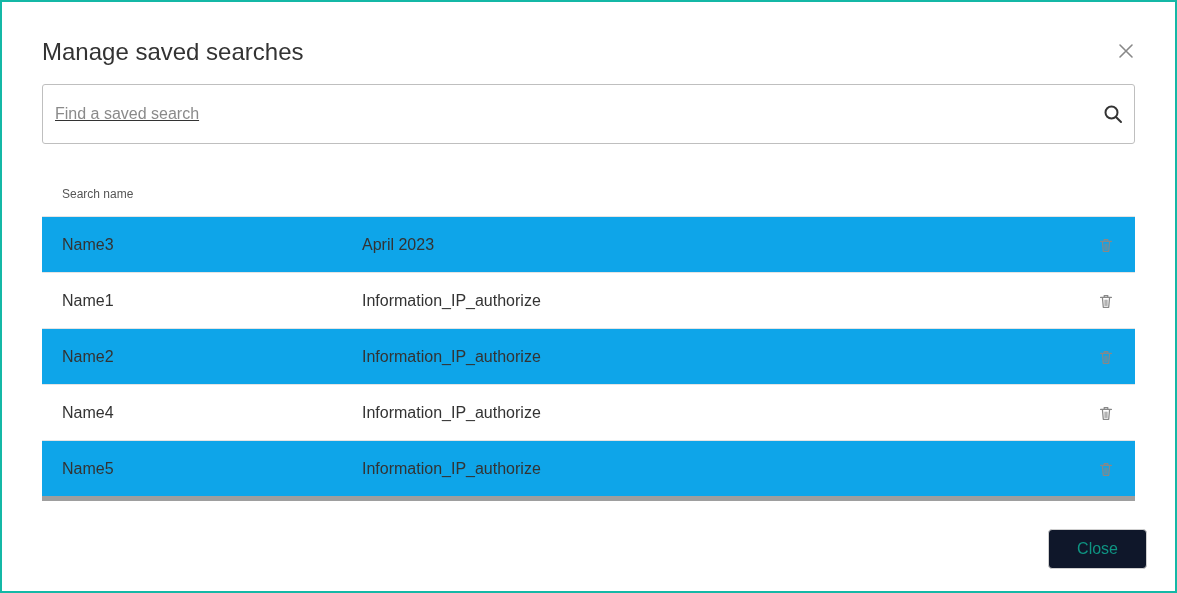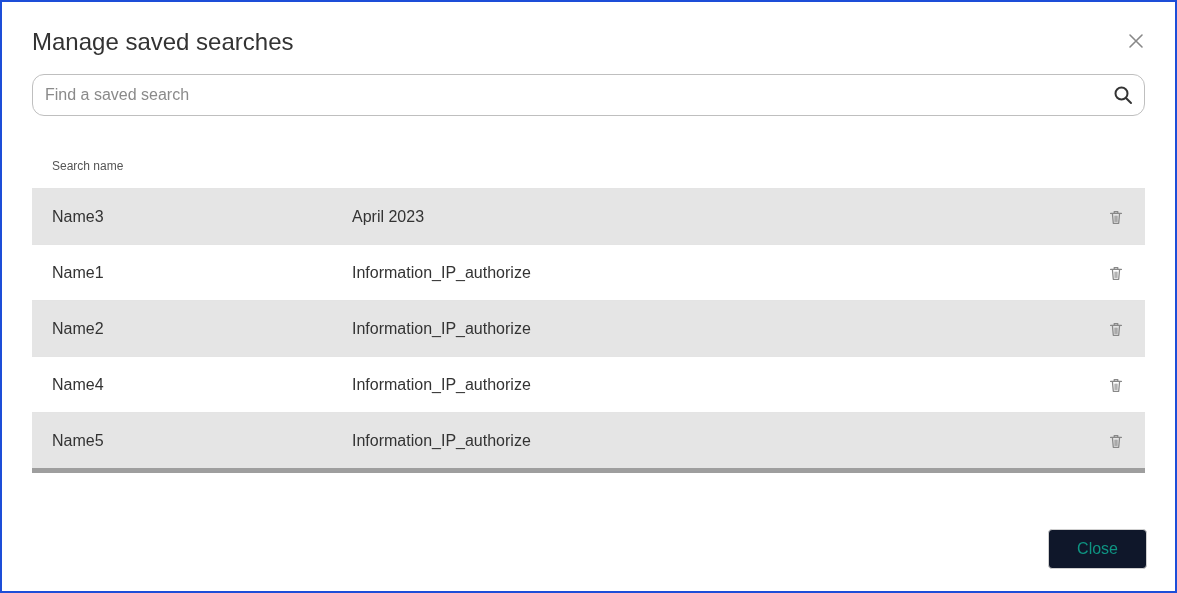--- a/index.html
+++ b/index.html
@@ -7,26 +7,26 @@
   body {
     font-family: "Segoe UI", Arial, sans-serif;
     color: #333;
     background: #fff;
     width: 1177px;
     height: 593px;
   }
   .dialog {
     width: 1177px;
     height: 593px;
-    border: 2px solid #1d4ed8;
+    border: 2px solid #14b8a6;
     background: #fff;
     position: relative;
     display: flex;
     flex-direction: column;
-    padding: 2px;
+    padding: 12px;
   }
   .dialog-inner {
     padding: 24px 28px 0 28px;
     display: flex;
     flex-direction: column;
     flex: 1;
   }
   .header-row {
     display: flex;
     align-items: flex-start;
@@ -49,26 +49,27 @@
     margin-top: 4px;
   }
   .close-x svg { display: block; }
 
   .search-wrap {
     position: relative;
     margin-bottom: 28px;
   }
   .search-input {
     width: 100%;
-    height: 42px;
+    height: 60px;
     border: 1px solid #bfbfbf;
-    border-radius: 12px;
+    border-radius: 3px;
     padding: 0 44px 0 12px;
     font-size: 16px;
     color: #333;
+    text-decoration: underline;
   }
   .search-input::placeholder { color: #8a8a8a; }
   .search-icon {
     position: absolute;
     right: 12px;
     top: 50%;
     transform: translateY(-50%);
     color: #333;
     cursor: pointer;
   }
@@ -87,21 +88,21 @@
     height: 44px;
     font-size: 12px;
     color: #555;
   }
   .trow {
     height: 56px;
     border-top: 1px solid #e4e4e4;
     font-size: 16px;
     color: #333;
   }
-  .trow.alt { background: #e5e5e5; }
+  .trow.alt { background: #0ea5e9; }
   .col-name { width: 300px; flex-shrink: 0; }
   .col-req  { flex: 1; }
   .col-act  { width: 40px; flex-shrink: 0; display:flex; justify-content:flex-end; }
   .trash {
     color: #888;
     cursor: pointer;
   }
   .trash svg { display:block; }
 
   .footer {

